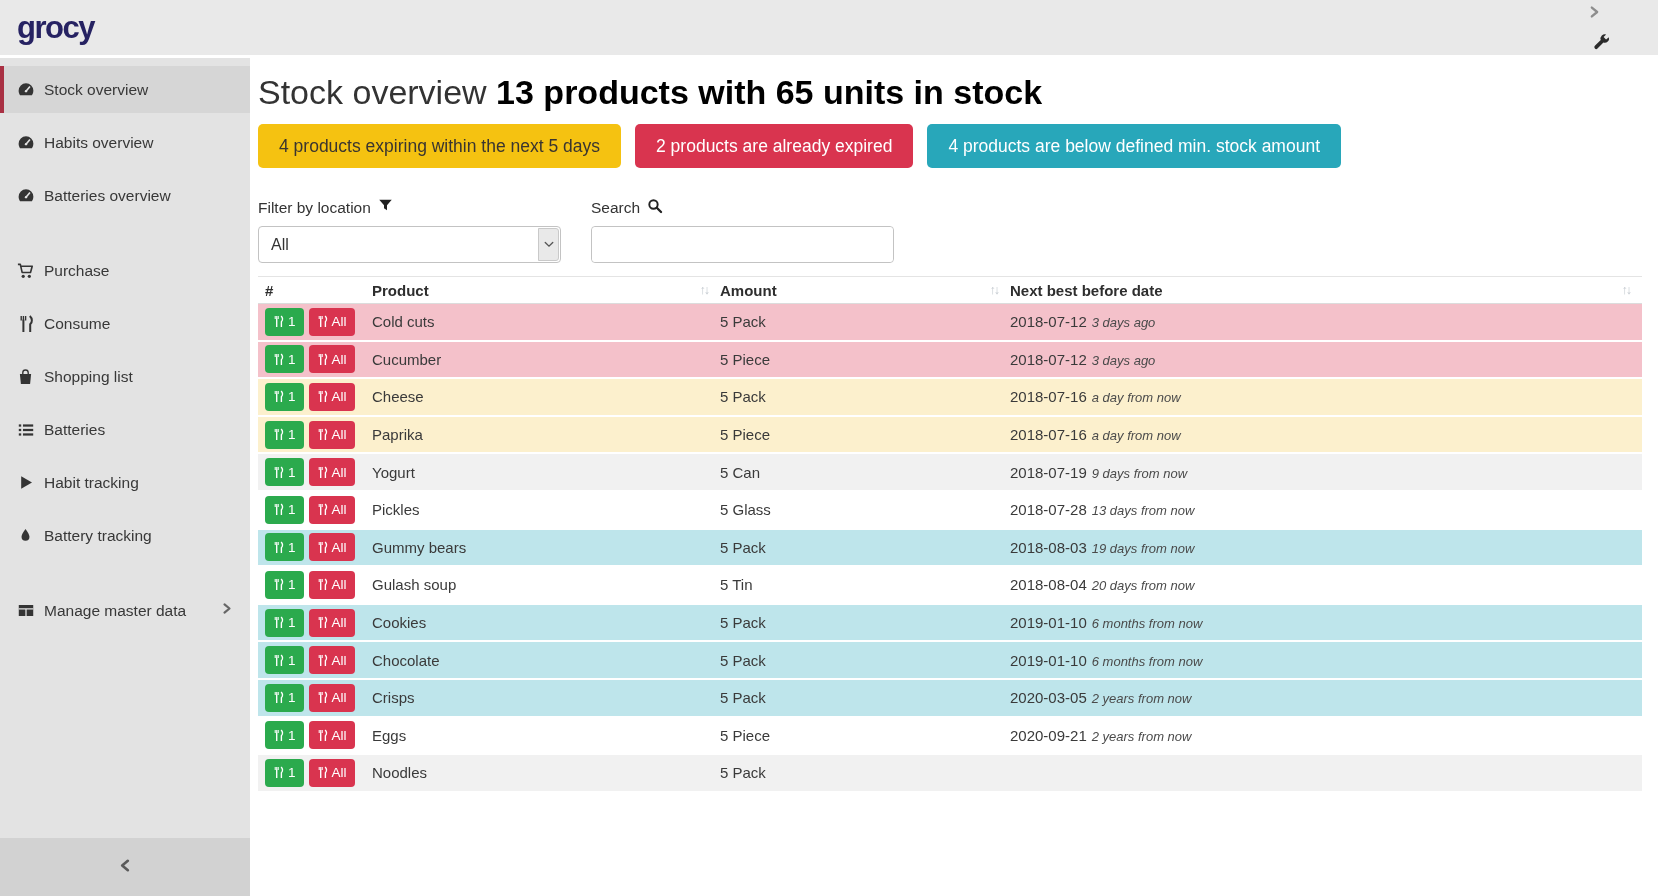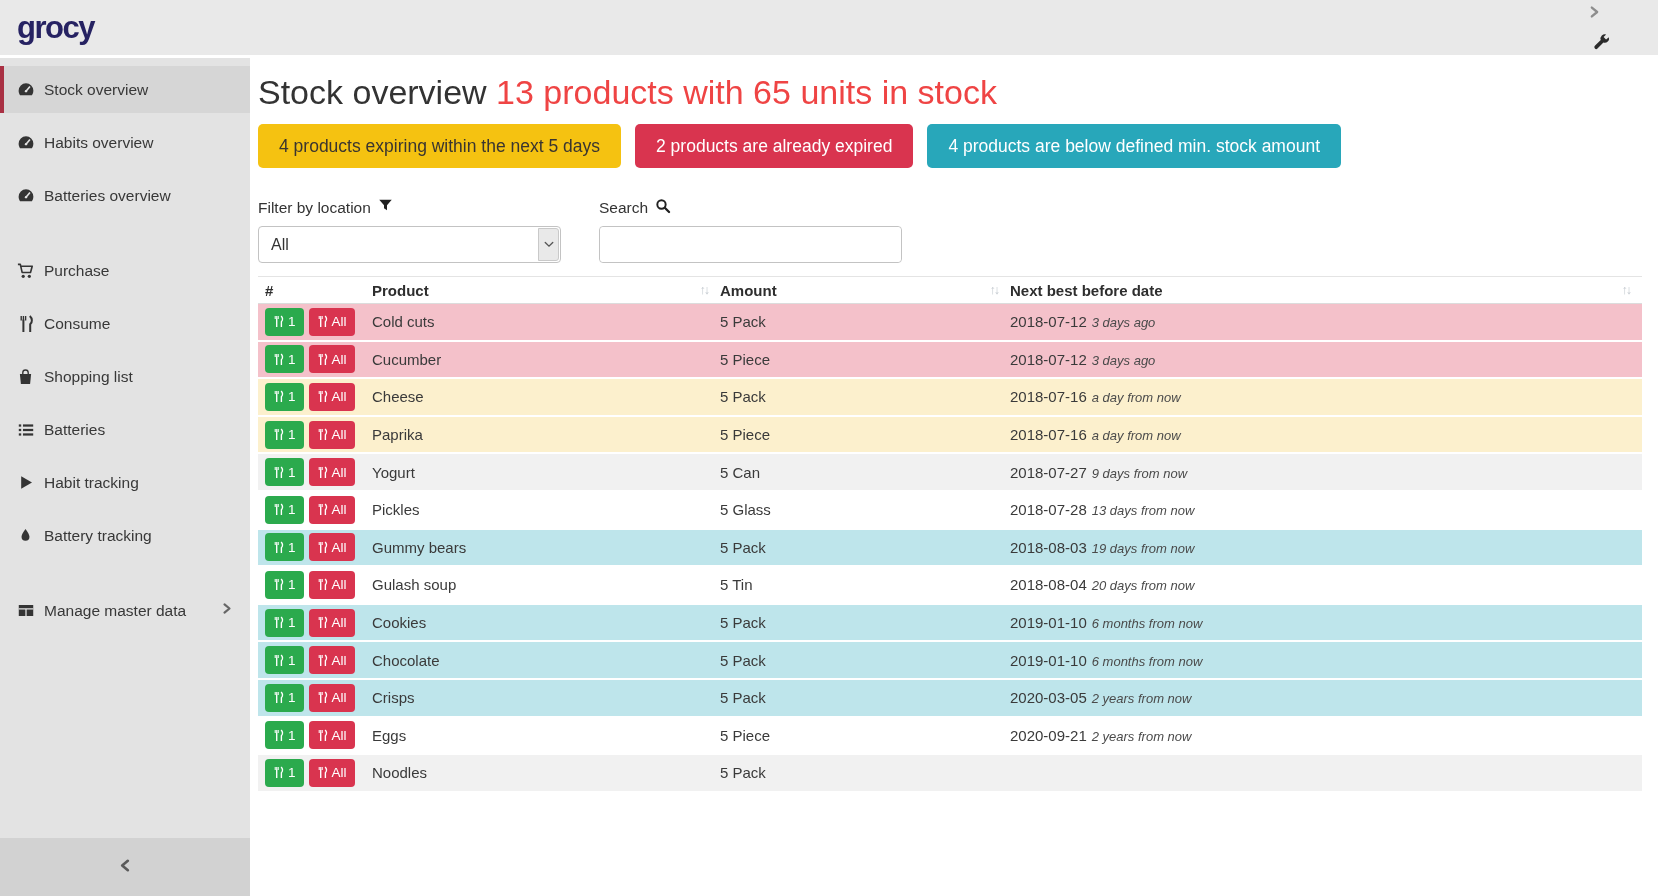--- a/index.html
+++ b/index.html
@@ -28,30 +28,30 @@
     border-left:4px solid var(--sidebar_active_border,#a93043); padding-left:12px; }
   .sicon { width:19px; display:inline-flex; justify-content:center; }
   .side-item .submenu-chev { margin-left:auto; margin-right:18px; }
   .side-collapse { position:absolute; bottom:0; left:0; width:100%; height:58px;
     background:#d2d2d2; display:flex; align-items:center; justify-content:center; cursor:pointer; }
 
   
   .main { position:absolute; top:55px; left:250px; right:0; bottom:0;
     background:#fff; padding:14px 16px 0 8px; }
   h1 { font-size:34px; font-weight:500; color:#333; margin:4px 0 12px 0; }
-  h1 .subtitle { color:#ef4444; font-weight:400; }
+  h1 .subtitle { color:#000000; font-weight:700; }
 
   .badges { display:flex; gap:14px; margin:2px 0 30px 0; }
   .badge { height:44px; display:inline-flex; align-items:center; padding:0 21px;
     border-radius:5px; font-size:17.5px; cursor:pointer; white-space:nowrap; }
   .badge-warning { background:var(--badge_warning,#f5c211); color:var(--badge_warning_text,#3a3530); }
   .badge-danger  { background:var(--badge_danger,#d9344f); color:#fff; }
   .badge-info    { background:var(--badge_info,#28a7ba); color:#fff; }
 
-  .filters { display:flex; gap:38px; }
+  .filters { display:flex; gap:30px; }
   .fgroup { display:flex; flex-direction:column; }
   .flabel { display:flex; align-items:center; gap:7px; font-size:15.5px; color:#333; height:19px; }
   .control { margin-top:9px; width:303px; height:37px; border:1px solid #c3c3c3;
     border-radius:4px; background:#fff; display:flex; align-items:center; }
   .select { justify-content:space-between; cursor:pointer; }
   .select .sel-text { padding-left:12px; font-size:16px; color:#333; }
   .sel-btn { width:21px; align-self:stretch; margin:1px; background:#e9e9e9;
     border:1px solid #c9c9c9; border-radius:0 3px 3px 0;
     display:flex; align-items:center; justify-content:center; }
   .search-input { width:100%; height:100%; border:none; outline:none; border-radius:4px;
@@ -430,21 +430,21 @@
                   <path d="M5.4 4.6V17" stroke="#fff" stroke-width="2"></path>
                   <path d="M11.8 1c2.6 2.4 2.8 6 .4 8.3V17" stroke="#fff" stroke-width="2" fill="none"></path>
                 </svg>
         </span>
         <span class="btn-label">All</span>
       </button>
     </div>
     <div class="cell">Yogurt</div>
     <div class="cell">5 Can</div>
     <div class="cell date-cell">
-      <span>2018-07-27</span><span class="rel">9 days from now</span>
+      <span>2018-07-19</span><span class="rel">9 days from now</span>
     </div>
   </div>
 
   <div class="trow">
     <div class="cell actions">
       <button class="btn btn-green">
         <span class="uicon">
           <svg width="11" height="13" viewBox="0 0 16 18">
                   <path d="M3.2 1v4.4M5.4 1v4.4M7.6 1v4.4" stroke="#fff" stroke-width="1.5" fill="none"></path>
                   <path d="M5.4 4.6V17" stroke="#fff" stroke-width="2"></path>

